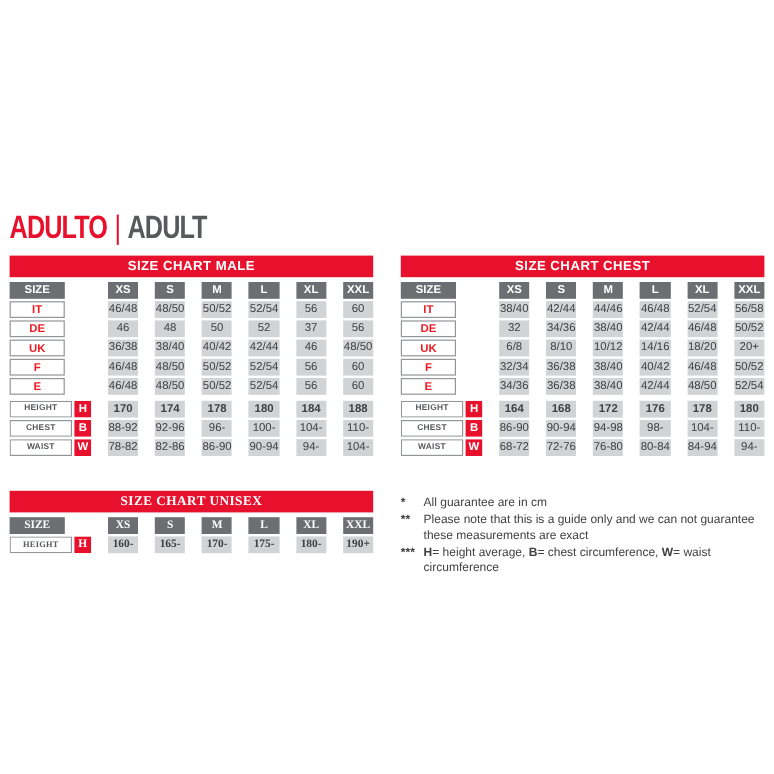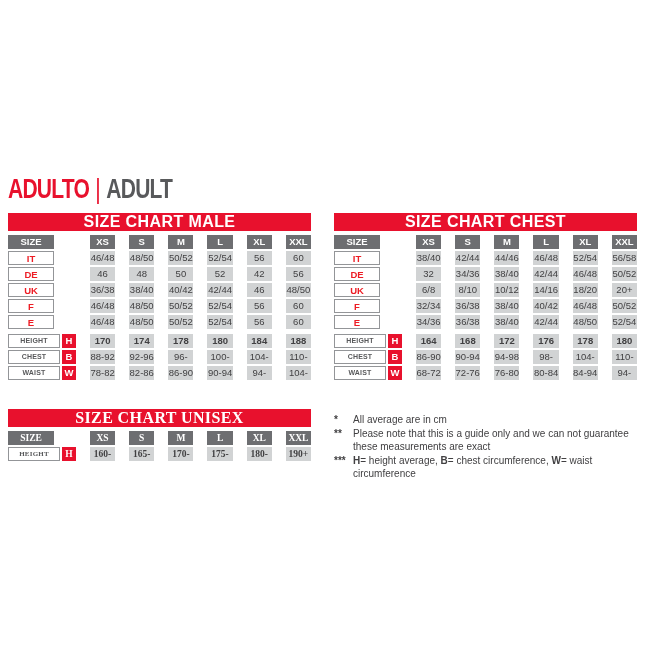--- a/index.html
+++ b/index.html
@@ -18,21 +18,21 @@
   .heading .sep{color:var(--accent-red);font-weight:400;padding:0 8px;}
   .heading .secondary{color:var(--secondary-gray);}
 
   .size-table{position:absolute;width:303px;}
   #male-table{left:8px;top:213px;}
   #female-table{left:334px;top:213px;}
   #unisex-table{left:8px;top:409px;font-family:Liberation Serif, serif;}
 
   .ttitle{
     height:18px;line-height:18px;background:var(--accent-red);color:#fff;
-    font-size:16px;font-weight:bold;text-align:center;letter-spacing:0.4px;margin-bottom:4px;
+    font-size:11px;font-weight:bold;text-align:center;letter-spacing:0.4px;margin-bottom:4px;
   }
   .trow{display:grid;grid-template-columns:46px 8px repeat(6,1fr);column-gap:14px;height:14px;margin-bottom:2px;}
   .trow > div{text-align:center;font-size:9.5px;line-height:14px;overflow:hidden;}
   .hcell{background:var(--header-gray);color:#fff;font-weight:bold;}
   .spacer{background:transparent;}
   .lcell{background:#fff;border:1px solid var(--border-gray);box-sizing:border-box;line-height:12px;
          color:var(--label-red);font-weight:bold;}
   .dcell{background:var(--cell-gray);color:var(--dark-text);}
   .boldcell{font-weight:bold;}
   .mgap{height:3px;}
@@ -78,21 +78,21 @@
       <div class="dcell">56</div>
       <div class="dcell">60</div>
     </div>
     <div class="trow">
       <div class="lcell">DE</div>
       <div class="spacer"></div>
       <div class="dcell">46</div>
       <div class="dcell">48</div>
       <div class="dcell">50</div>
       <div class="dcell">52</div>
-      <div class="dcell">42</div>
+      <div class="dcell">37</div>
       <div class="dcell">56</div>
     </div>
     <div class="trow">
       <div class="lcell">UK</div>
       <div class="spacer"></div>
       <div class="dcell">36/38</div>
       <div class="dcell">38/40</div>
       <div class="dcell">40/42</div>
       <div class="dcell">42/44</div>
       <div class="dcell">46</div>
@@ -278,21 +278,21 @@
       <div class="dcell boldcell">170-175</div>
       <div class="dcell boldcell">175-350</div>
       <div class="dcell boldcell">180-190</div>
       <div class="dcell boldcell">190+</div>
     </div>
   </div>
 
 <div class="footnotes">
     <div class="fnrow">
       <div class="fnmark">*</div>
-      <div class="fntext"><span>All average are in cm</span></div>
+      <div class="fntext"><span>All guarantee are in cm</span></div>
     </div>
     <div class="fnrow">
       <div class="fnmark">**</div>
       <div class="fntext"><span>Please note that this is a guide only and we can not guarantee these measurements are exact</span></div>
     </div>
     <div class="fnrow">
       <div class="fnmark">***</div>
       <div class="fntext"><b>H</b><span>= height average, </span><b>B</b><span>= chest circumference, </span><b>W</b><span>= waist circumference</span></div>
     </div>
   </div>

